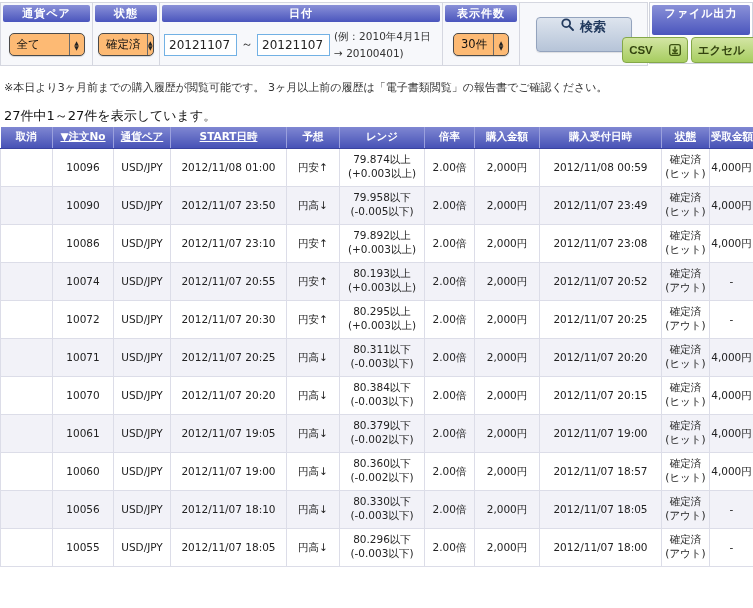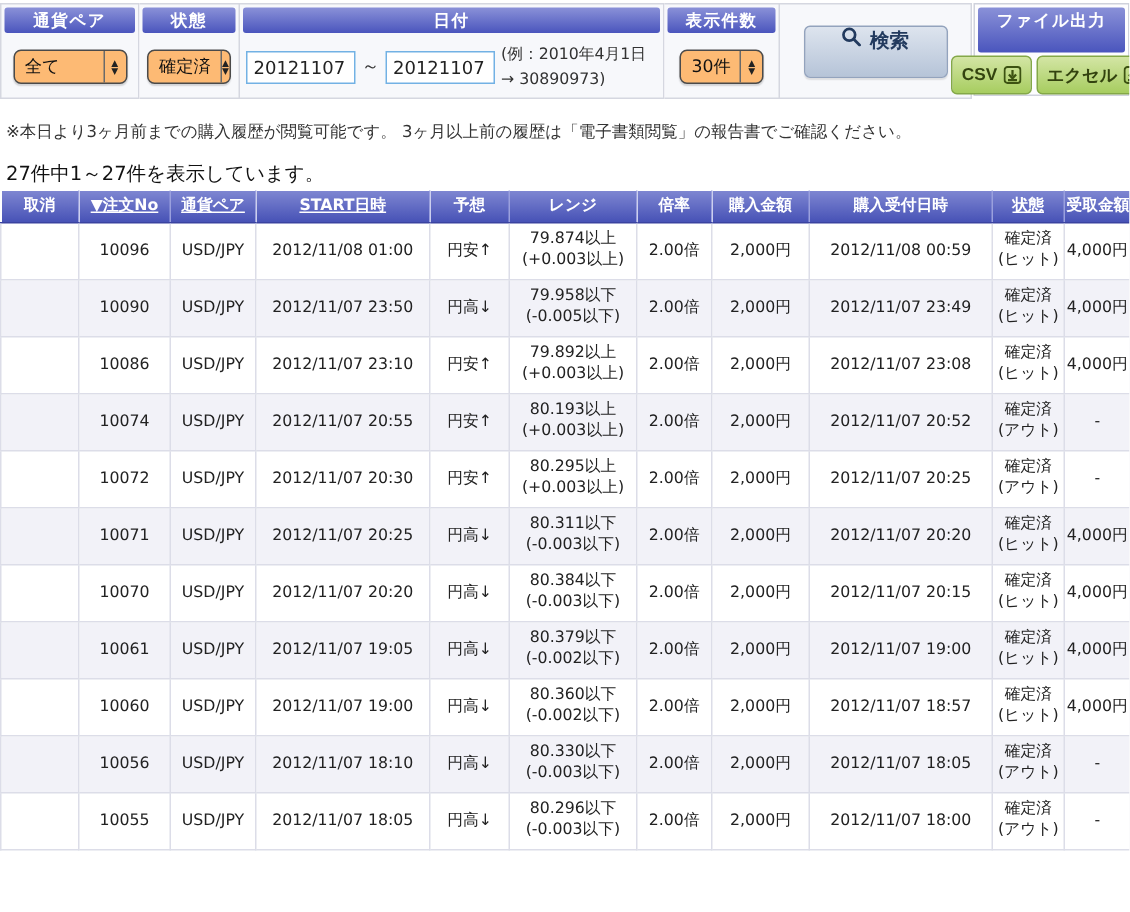--- a/index.html
+++ b/index.html
@@ -42,21 +42,21 @@
     background:linear-gradient(#dde4ee,#b6c4d8); color:#223a5e; font-size:13px; font-weight:bold;
     cursor:pointer; box-shadow:0 1px 1px rgba(0,0,0,.1); }
 
   
   .file-output { position:absolute; left:649px; top:2px; width:104px; height:62px;
     border:1px solid #cfd2dc; background:#fdfdfe; display:flex; flex-direction:column; }
   .file-output .fhead { height:33px; margin:2px; border-radius:2px;
     background:linear-gradient(#8a91d8,#4a55bd); color:#fff; font-size:11px; font-weight:bold;
     text-align:center; line-height:17px; letter-spacing:1px; }
   .file-output .fbody { flex:1; display:flex; align-items:center; justify-content:center; gap:3px; }
-  .green-button { display:flex; align-items:center; justify-content:flex-end; gap:4px;
+  .green-button { display:flex; align-items:center; justify-content:flex-end; gap:16px;
     height:26px; padding:0 6px; border:1px solid #84a848; border-radius:4px;
     background:linear-gradient(#d3e5a4,#a7cd60); color:#33430f; font-size:11.5px; font-weight:bold;
     cursor:pointer; white-space:nowrap; }
   .dl-icon { display:inline-flex; }
 
   
   .notice { position:absolute; left:4px; top:80px; width:745px; font-size:11px; color:#333; }
   .summary { position:absolute; left:4px; top:107px; width:400px; font-size:13px; color:#111; }
 
   
@@ -110,21 +110,21 @@
         </div>
       </div>
     </div>
 
     <div class="fcell w-date">
       <div class="fhead">日付</div>
       <div class="fbody">
         <input class="date-input" type="text" value="20121107" style="">
         <span class="date-sep">～</span>
         <input class="date-input" type="text" value="20121107" style="">
-        <span class="date-example">(例：2010年4月1日 → 30890973)</span>
+        <span class="date-example">(例：2010年4月1日 → 20100401)</span>
       </div>
     </div>
 
     <div class="fcell w-count">
       <div class="fhead">表示件数</div>
       <div class="fbody">
         <div class="mac-select sel-count">
           <span class="val">30件</span>
           <span class="stepper">
               <span>▲</span>

